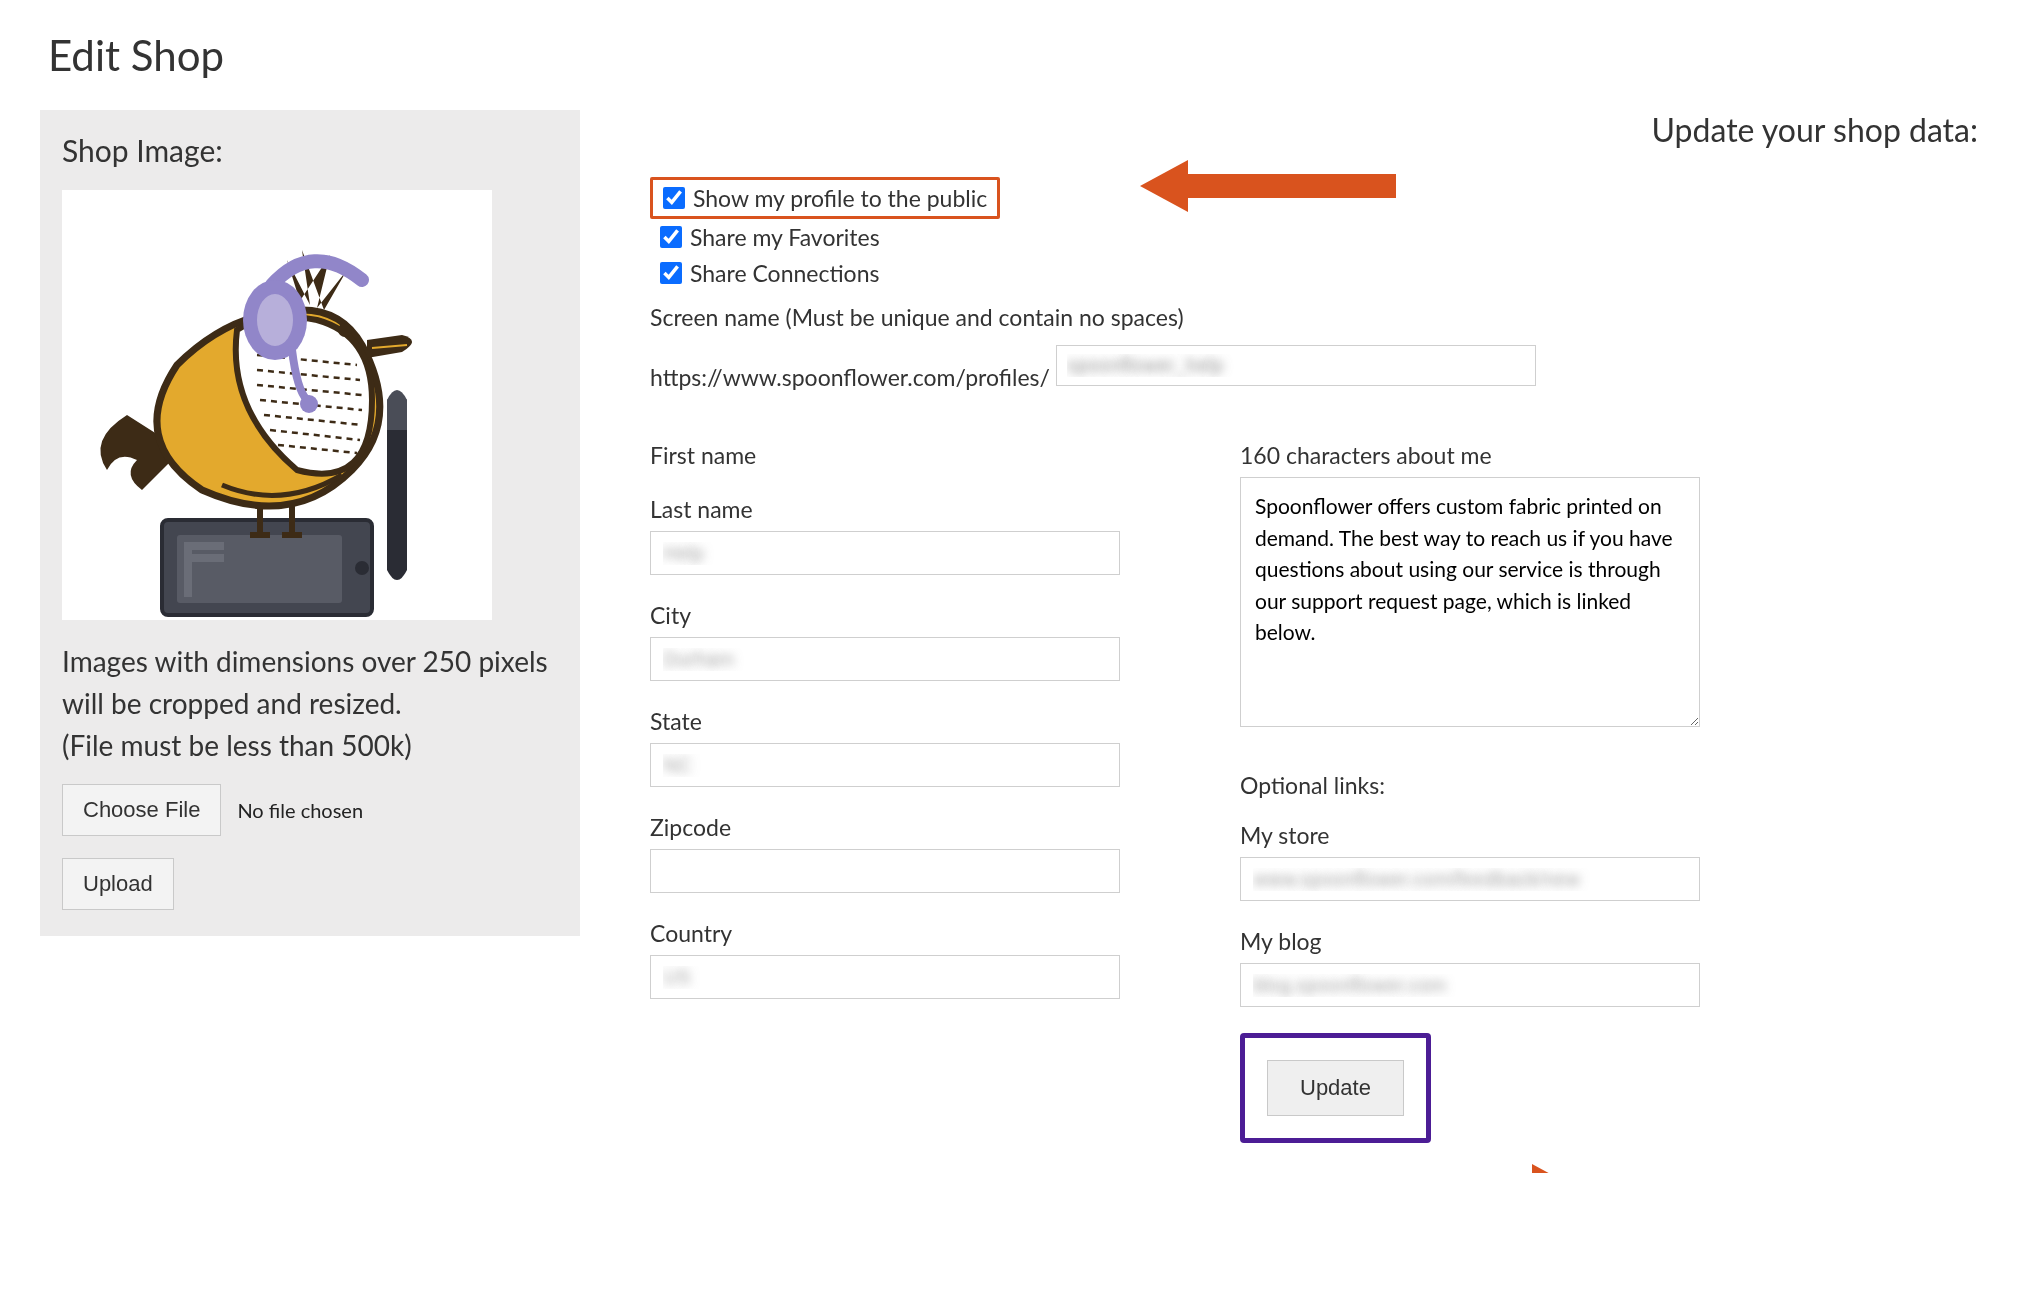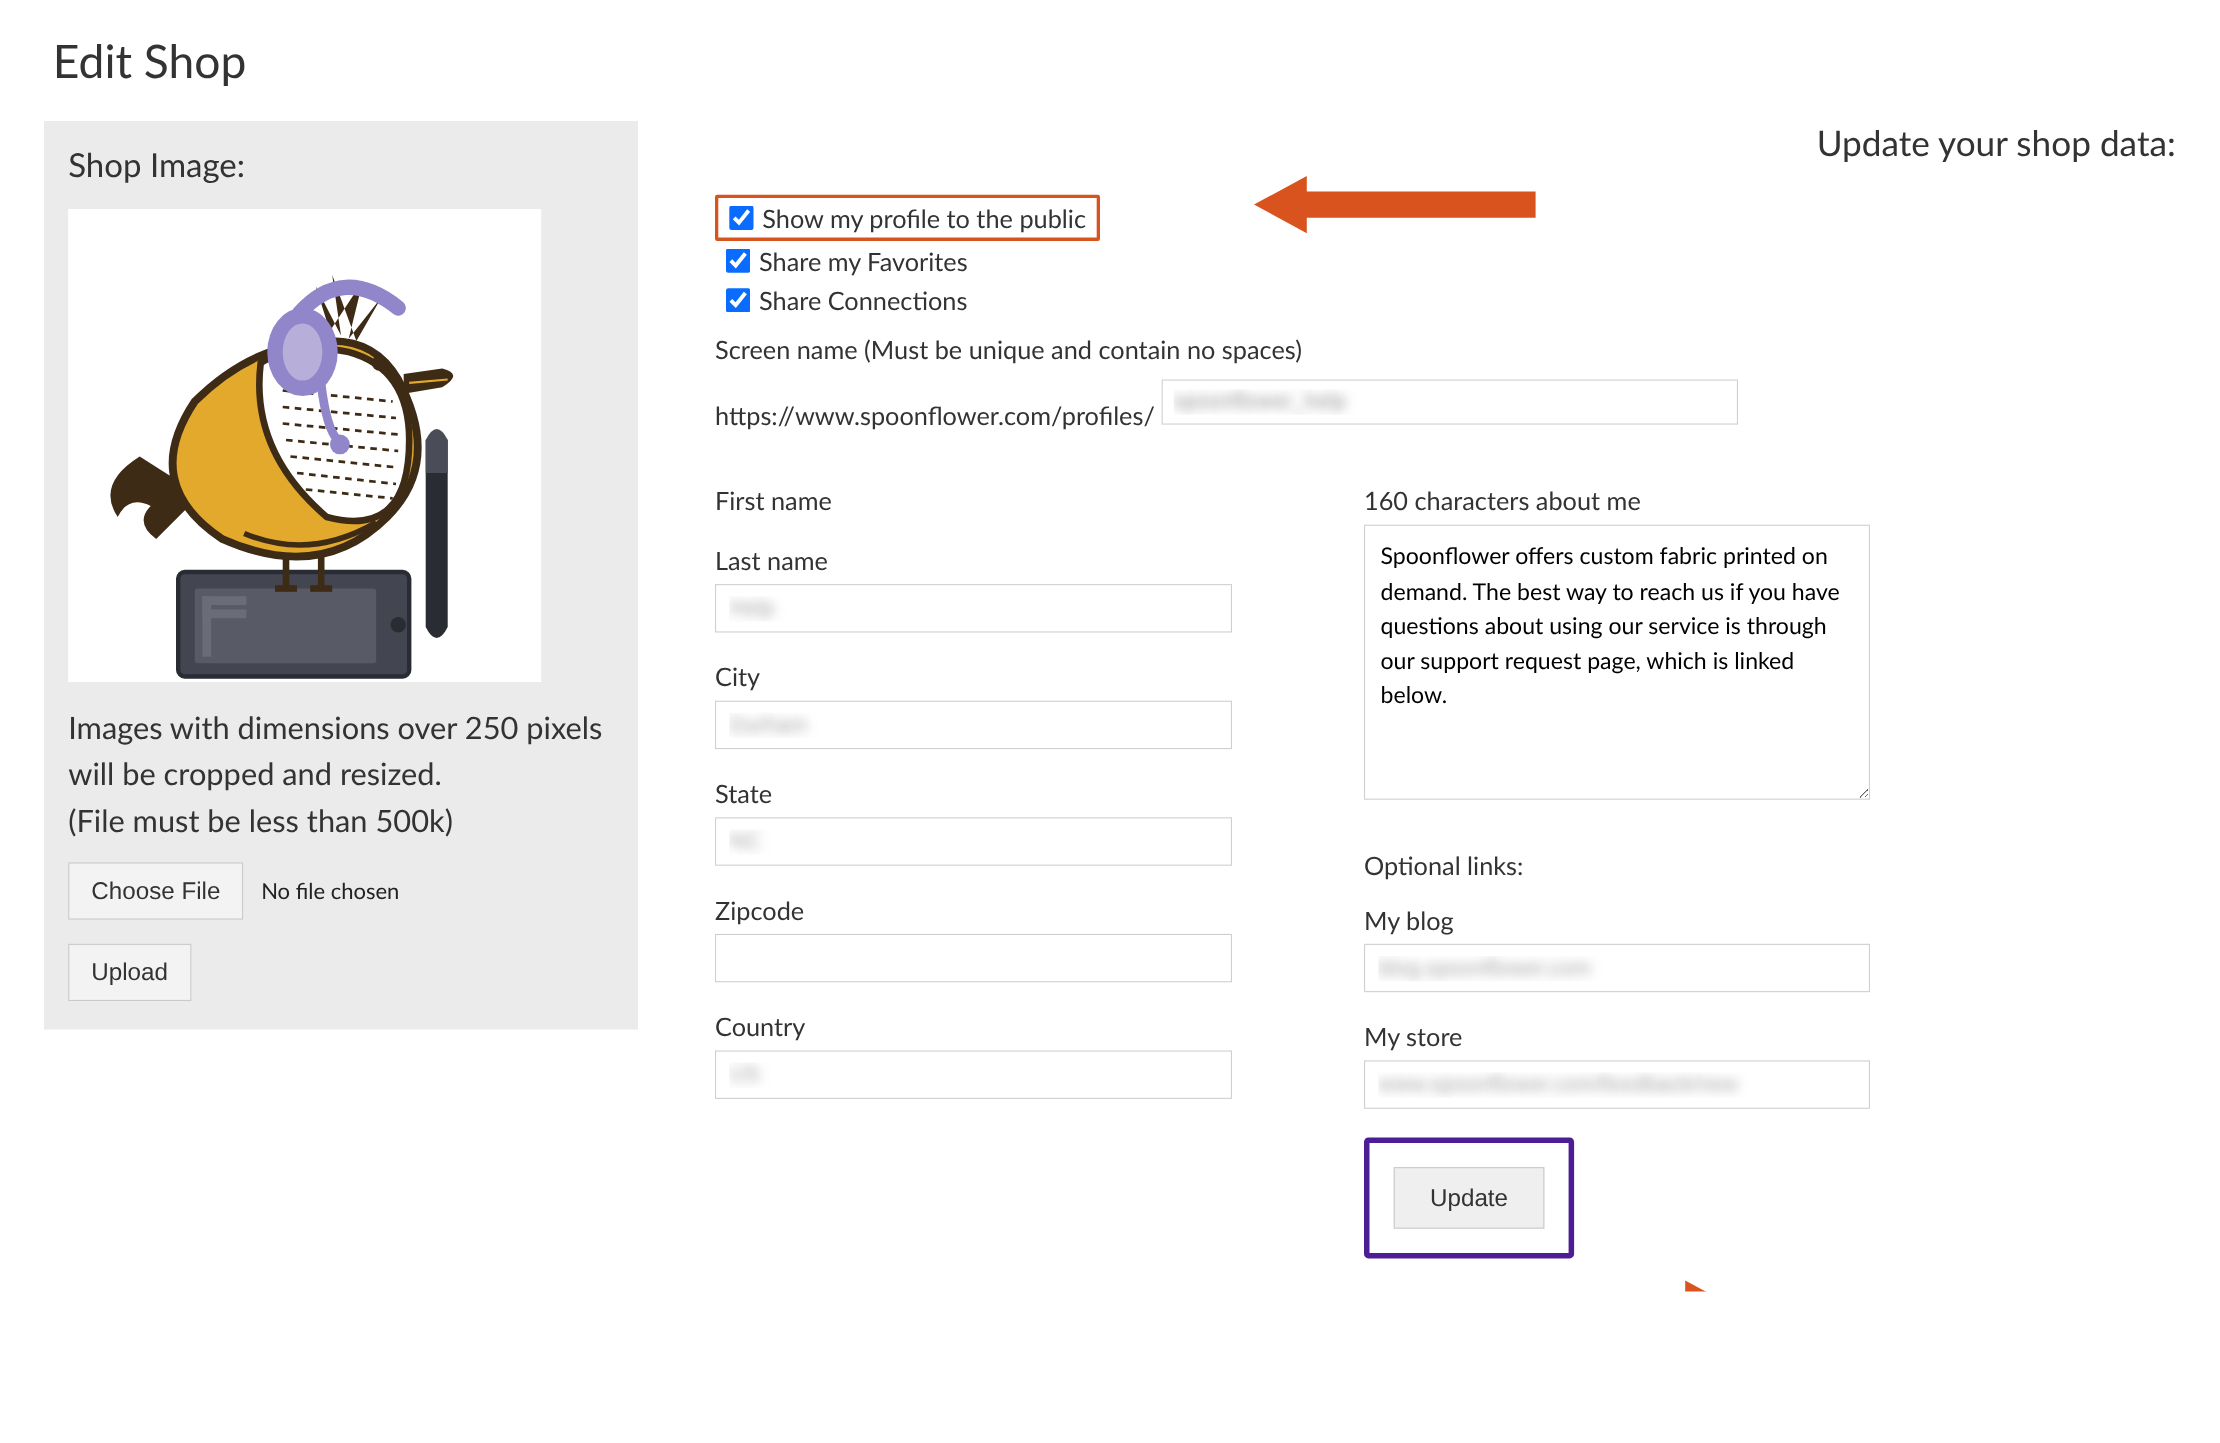--- a/index.html
+++ b/index.html
@@ -81,21 +81,21 @@
     }
     .highlight-box { border: 3px solid #d9531e; border-radius: 2px; }
     .screen-name-row { margin-top: 12px; margin-bottom: 50px; }
     .screen-name-row .label { font-size: 23px; color: #333333; margin-bottom: 8px; }
     .profile-url-row { display: flex; align-items: center; gap: 6px; }
     .profile-url-row .prefix { font-size: 23px; color: #333333; margin-top: 24px; }
     .profile-url-row input {
       border: 1px solid #cfcfcf;
       padding: 8px 10px;
       font-size: 20px;
-      width: 524px;
+      width: 480px;
       color: transparent;
       text-shadow: 0 0 10px rgba(100,100,100,0.7);
       background: #ffffff;
     }
     .columns { display: flex; gap: 120px; align-items: flex-start; }
     .col-left { width: 470px; }
     .col-right { width: 460px; position: relative; }
     .field { margin-bottom: 26px; }
     .field label { display: block; font-size: 23px; color: #333333; margin-bottom: 8px; }
     .field input[type="text"] {
@@ -279,26 +279,26 @@
       </div>
 
       <div class="col-right">
         <div class="field">
           <label>160 characters about me</label>
           <textarea style="">Spoonflower offers custom fabric printed on demand. The best way to reach us if you have questions about using our service is through our support request page, which is linked below.</textarea>
         </div>
         <div class="optional-links">
           <div class="heading">Optional links:</div>
           <div class="field">
+            <label>My store</label>
+            <input type="text" class="blurred" value="www.spoonflower.com/feedback/new" style="">
+          </div>
+          <div class="field">
             <label>My blog</label>
             <input type="text" class="blurred" value="blog.spoonflower.com" style="">
-          </div>
-          <div class="field">
-            <label>My store</label>
-            <input type="text" class="blurred" value="www.spoonflower.com/feedback/new" style="">
           </div>
           <div class="update-wrap">
             <button class="btn-update">Update</button>
           </div>
         </div>
       </div>
     </div>
 
     <svg class="arrow2" viewBox="0 0 390 60">
       <polygon points="390,30 342,4 342,18 0,18 0,42 342,42 342,56" fill="#d9531e"></polygon>

